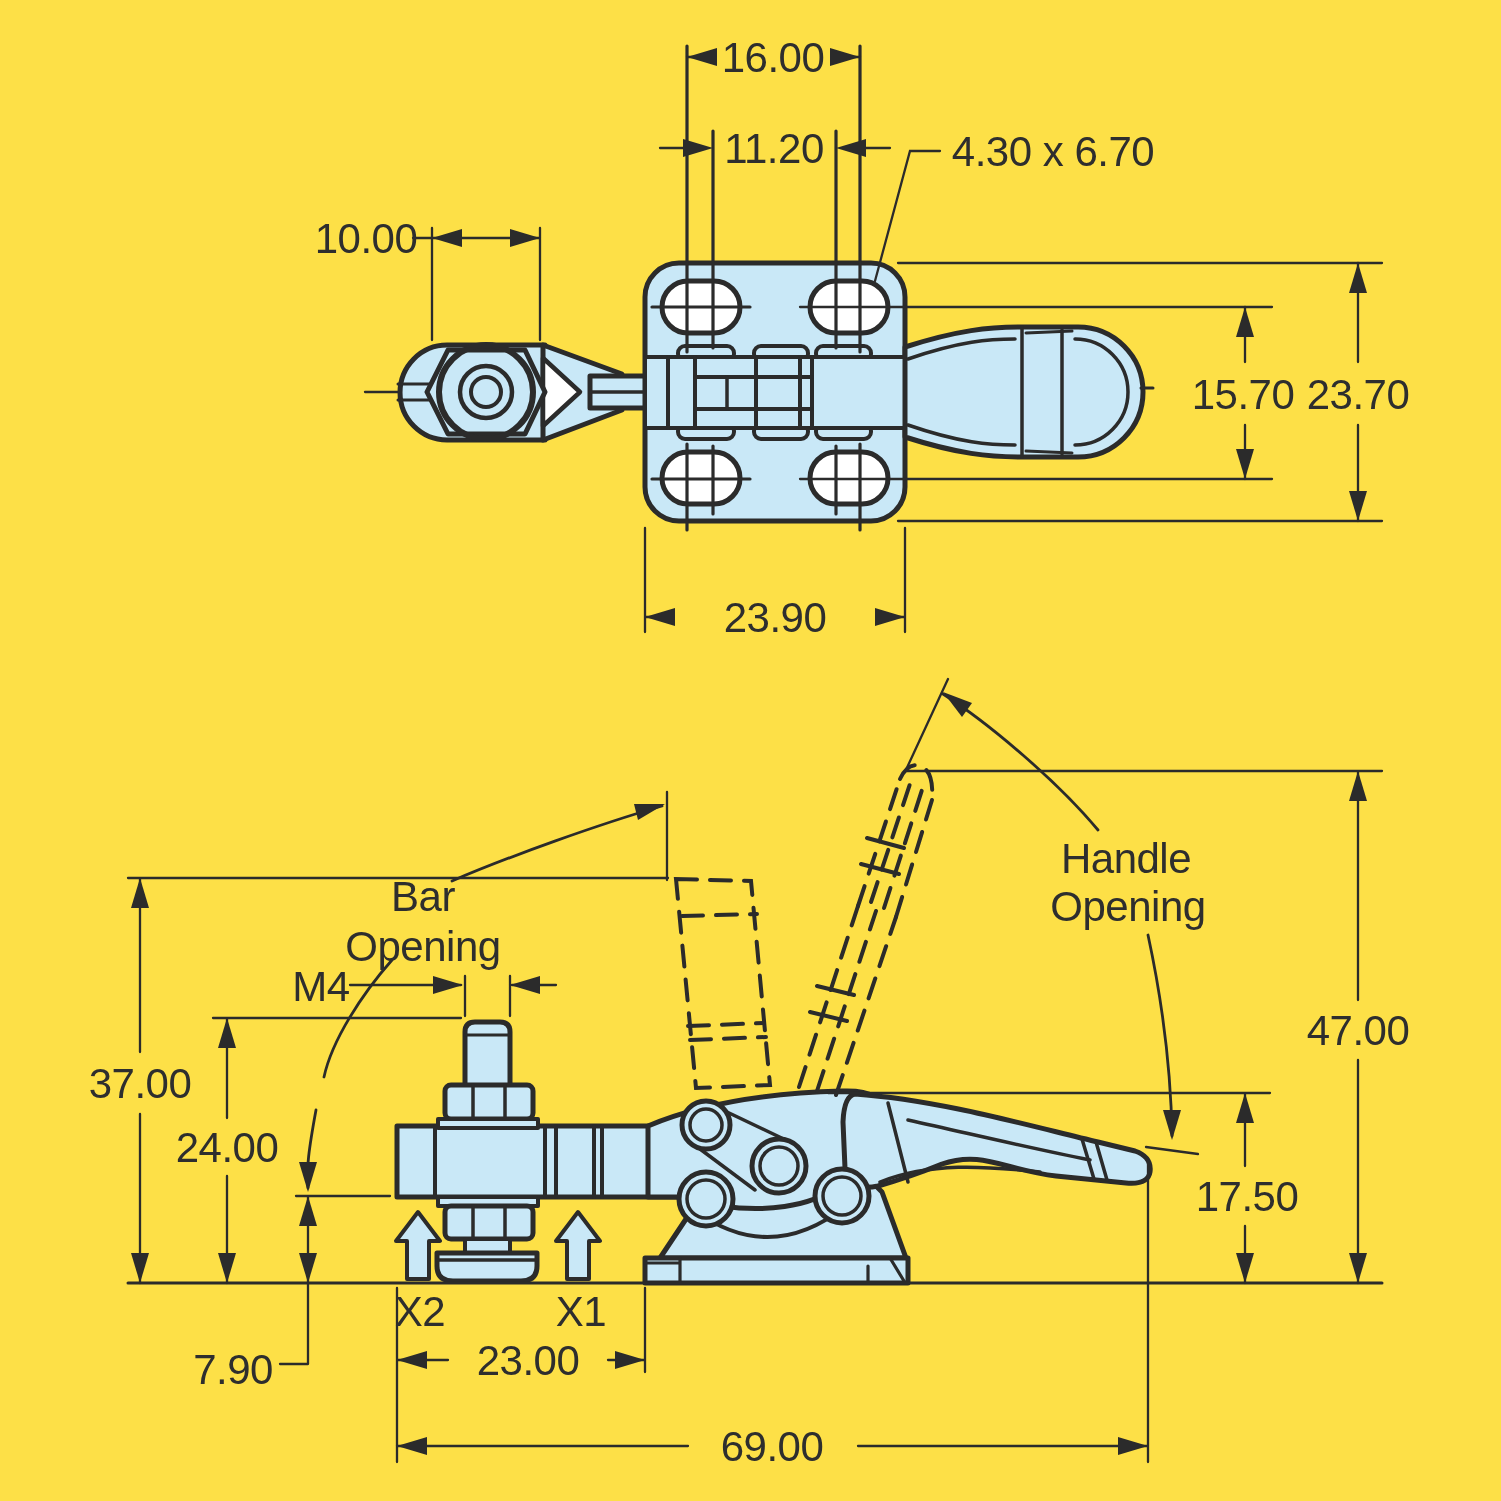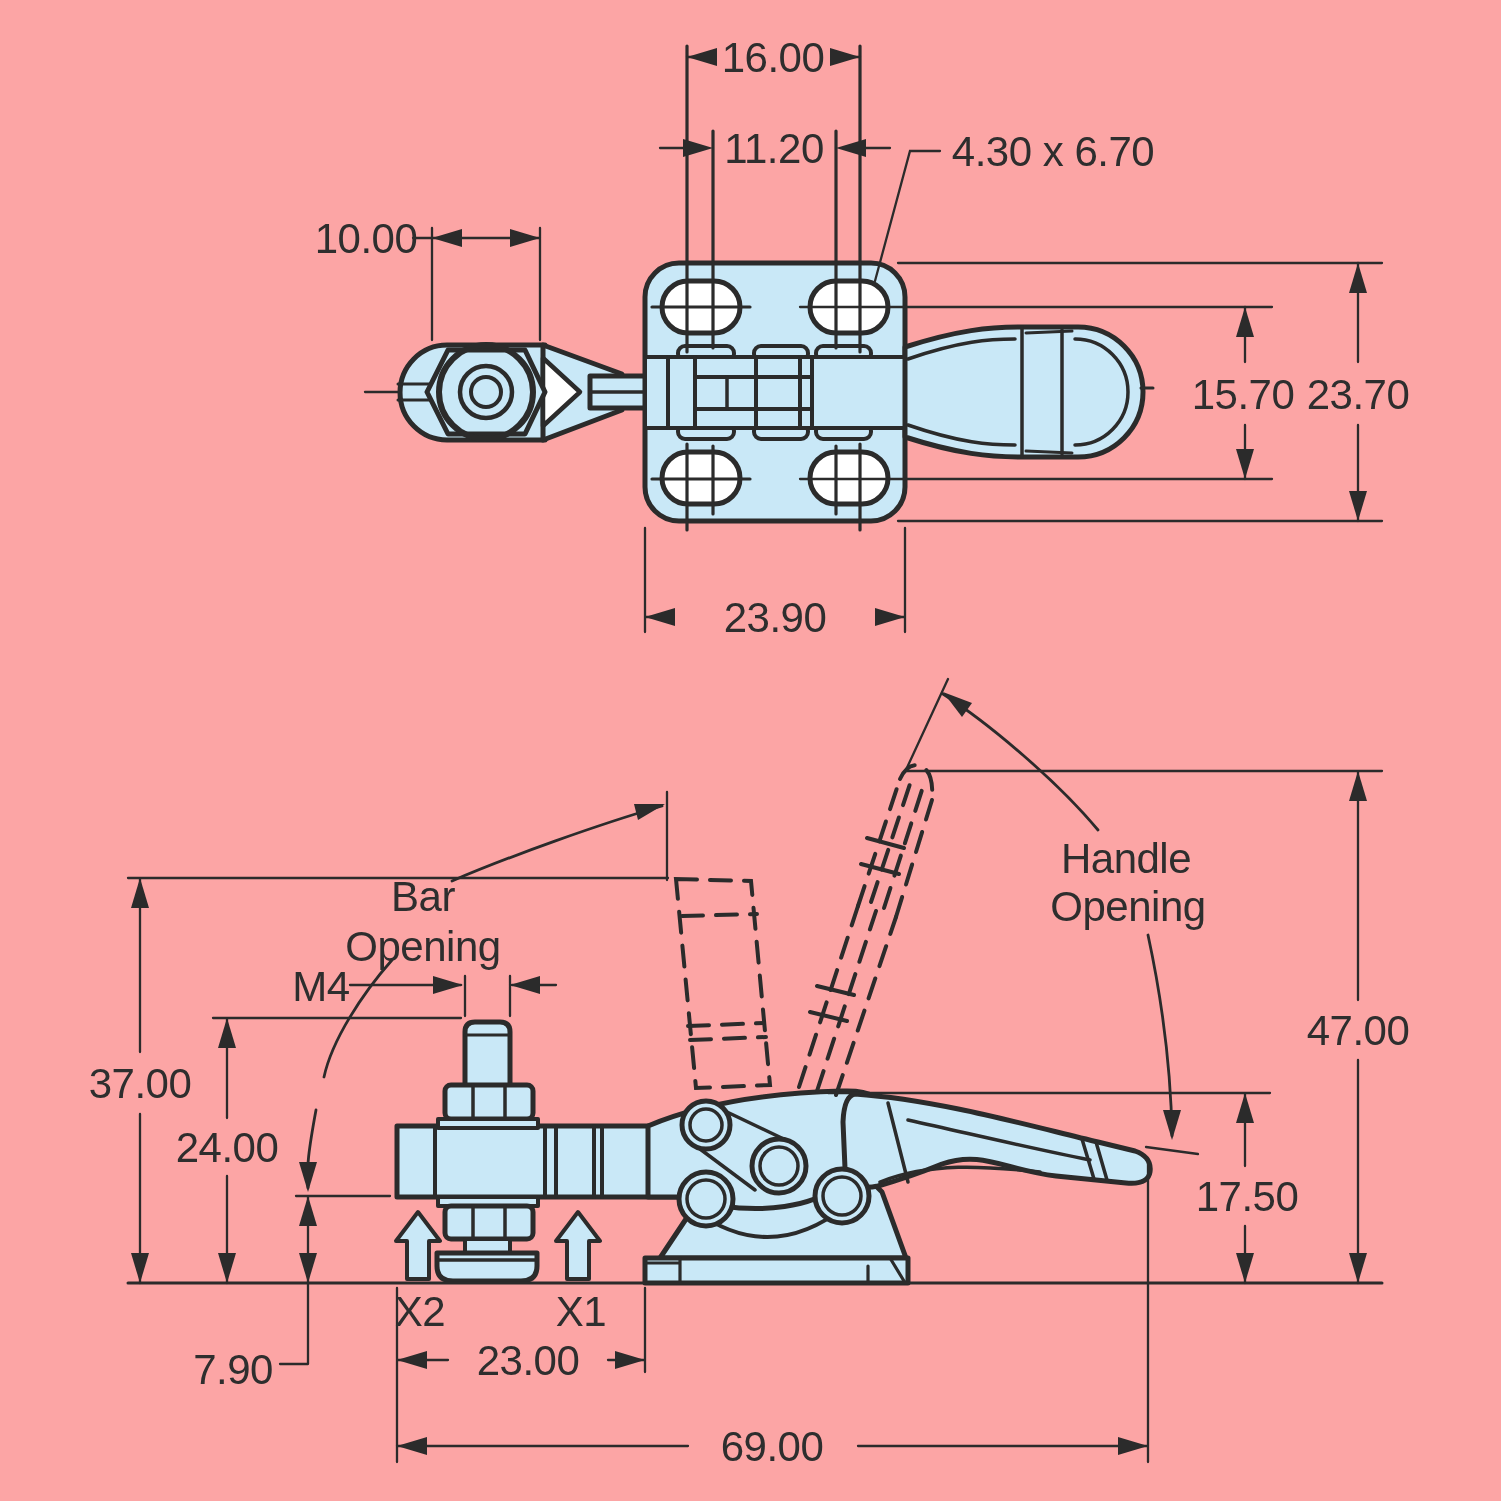--- a/index.html
+++ b/index.html
@@ -1,21 +1,21 @@
 <!DOCTYPE html>
 <html style="--fill: #c9e8f7; --line: #2b2b2b; --text: #2e2e2e;"><head>
 <meta charset="utf-8">
 <style>
   :root{
     --fill:#c9e8f7;
     --line:#2b2b2b;
     --text:#2e2e2e;
   }
   html,body{margin:0;padding:0;background:#ffffff;}
-  .stage{width:1501px;height:1501px;position:relative;background:#fca5a5;}
+  .stage{width:1501px;height:1501px;position:relative;background:#fde047;}
   svg{display:block;}
   .part   {fill:var(--fill);stroke:var(--line);stroke-width:5;stroke-linejoin:round;stroke-linecap:round;}
   .part4  {fill:var(--fill);stroke:var(--line);stroke-width:4;stroke-linejoin:round;}
   .hole   {fill:#ffffff;stroke:var(--line);stroke-width:5;}
   .notch  {fill:#ffffff;stroke:var(--line);stroke-width:4.5;stroke-linejoin:round;}
   .ln4    {fill:none;stroke:var(--line);stroke-width:4;stroke-linecap:round;}
   .ln35   {fill:none;stroke:var(--line);stroke-width:3.5;stroke-linecap:round;}
   .ln3    {fill:none;stroke:var(--line);stroke-width:3;stroke-linecap:round;}
   .cross  {fill:none;stroke:var(--line);stroke-width:3.2;stroke-linecap:round;}
   .dim    {fill:none;stroke:var(--line);stroke-width:2.3;stroke-linecap:round;}

